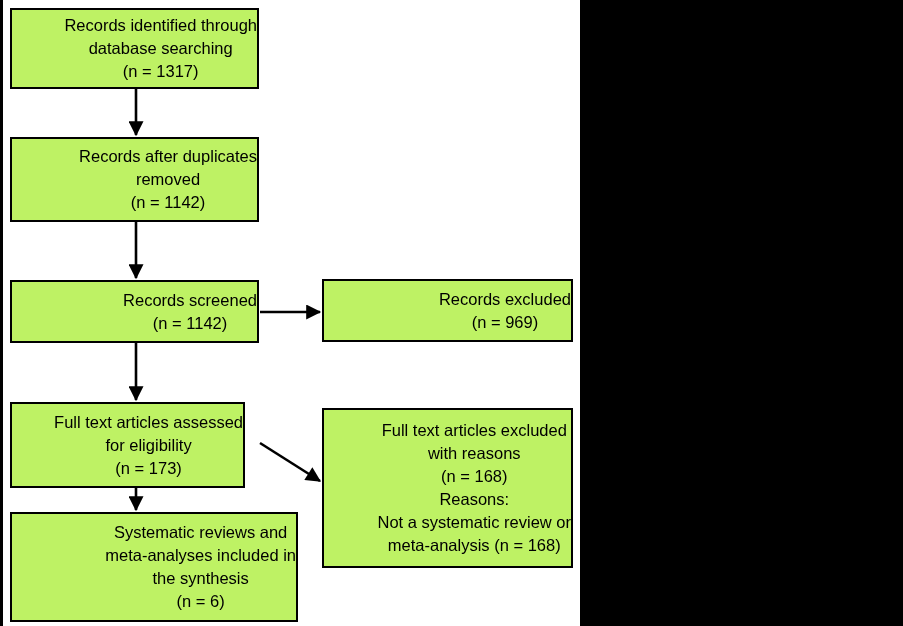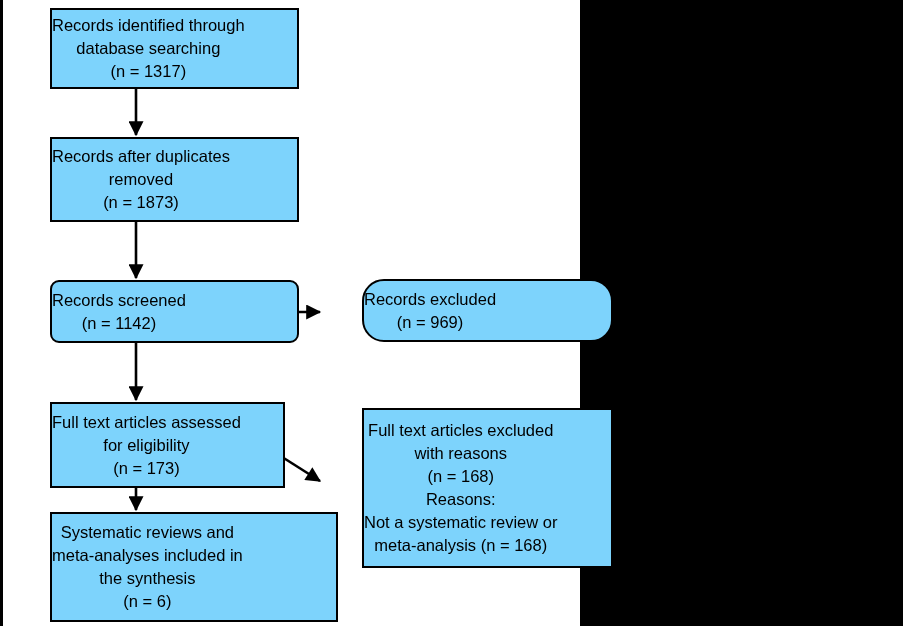--- a/index.html
+++ b/index.html
@@ -23,37 +23,36 @@
   .right-band {
     position: absolute;
     left: 580px;
     top: 0;
     width: 323px;
     height: 626px;
     background: #000000;
   }
   .flow-box {
     position: absolute;
-    background: #7dd3fc;
+    background: #bef264;
     border: 2.5px solid #000000;
     color: #000000;
     display: flex;
     align-items: center;
-    justify-content: flex-start;
+    justify-content: flex-end;
     text-align: center;
     font-size: 16.5px;
     line-height: 23px;
     white-space: pre-line;
     z-index: 2;
-    margin-left: 40px;
   }
   .box-identified { left: 10px;  top: 8px;   width: 249px; height: 81px;  }
   .box-duplicates { left: 10px;  top: 137px; width: 249px; height: 85px;  }
-  .box-screened   { left: 10px;  top: 280px; width: 249px; height: 63px; border-radius: 9px;  }
-  .box-excluded   { left: 322px; top: 279px; width: 251px; height: 63px; border-radius: 22px;  }
+  .box-screened   { left: 10px;  top: 280px; width: 249px; height: 63px;  }
+  .box-excluded   { left: 322px; top: 279px; width: 251px; height: 63px;  }
   .box-assessed   { left: 10px;  top: 402px; width: 235px; height: 86px;  }
   .box-ft-excl    { left: 322px; top: 408px; width: 251px; height: 160px; }
   .box-included   { left: 10px;  top: 512px; width: 288px; height: 110px; }
   svg.arrows {
     position: absolute;
     left: 0; top: 0;
     width: 903px;
     height: 626px;
     z-index: 1;
     pointer-events: none;
@@ -83,21 +82,21 @@
 
   <div class="flow-box box-identified">
     <span>Records identified through
 database searching
 (n = 1317)</span>
   </div>
 
   <div class="flow-box box-duplicates">
     <span>Records after duplicates
 removed
-(n = 1873)</span>
+(n = 1142)</span>
   </div>
 
   <div class="flow-box box-screened">
     <span>Records screened
 (n = 1142)</span>
   </div>
 
   <div class="flow-box box-excluded">
     <span>Records excluded
 (n = 969)</span>

